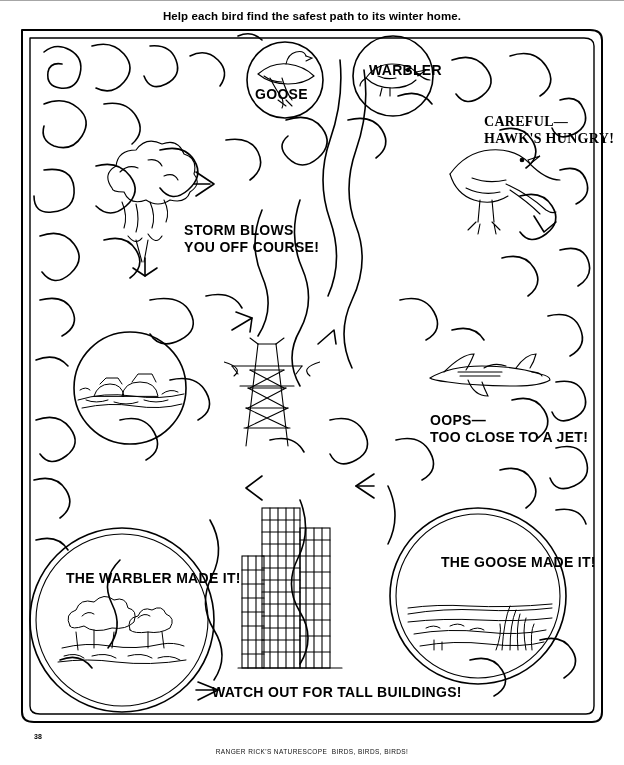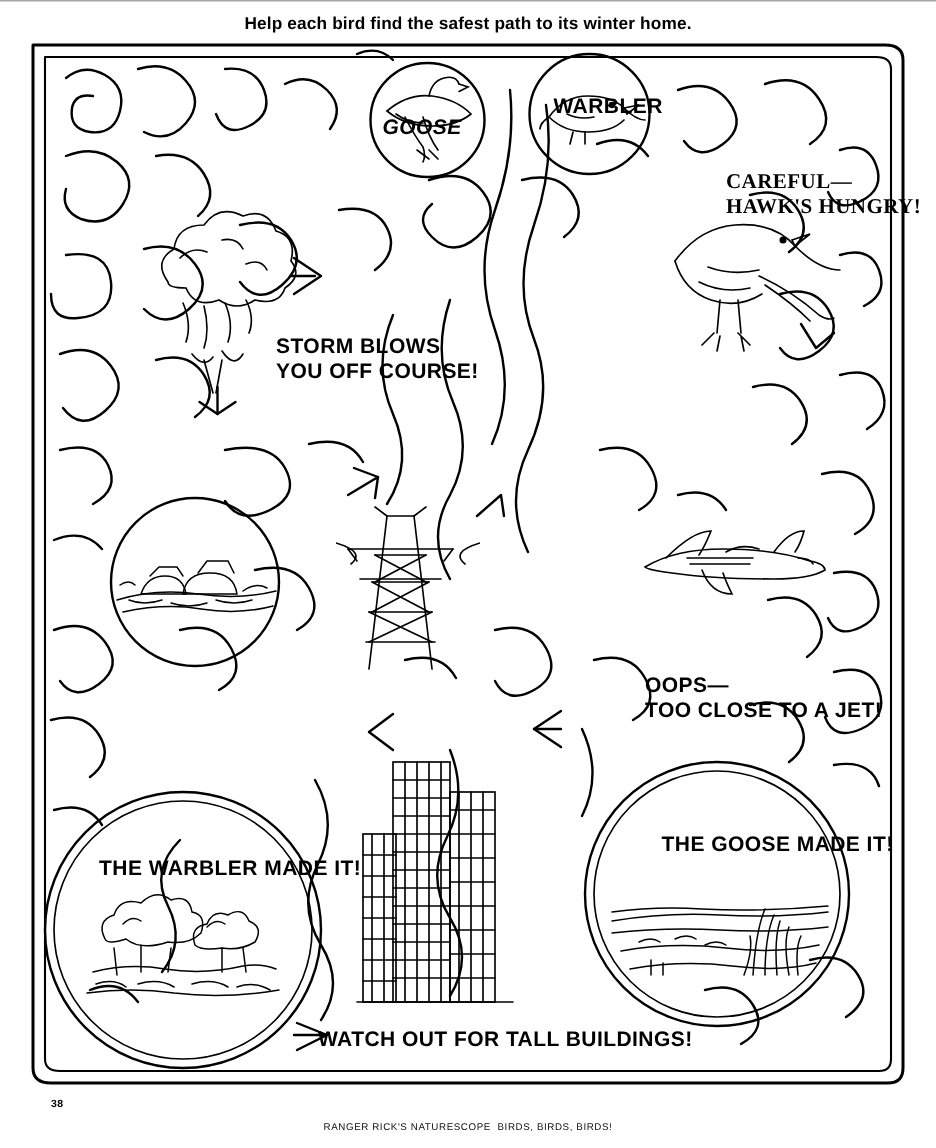--- a/index.html
+++ b/index.html
@@ -290,28 +290,28 @@
         <path d="M96 70 q2 -30 8 -44 M104 70 q0 -26 6 -40 M112 70 q-2 -24 2 -36"></path>
         <path d="M120 70 q-4 -22 0 -32 M126 70 q-2 -18 2 -26"></path>
         <path d="M90 70 q6 -16 4 -26"></path>
         <path d="M20 48 q8 -4 14 0 M44 46 q8 -4 14 0 M64 50 q8 -4 14 0"></path>
         <path d="M28 60 l0 10 M36 62 l0 8"></path>
         <path d="M2 28 q30 -4 60 -2 q40 2 84 -2"></path>
       </g>
     </svg>
   </div>
 
-  <div class="txt label" style="left:255px;top:76px;font-style:italic;">GOOSE</div>
+  <div class="txt label" style="left:255px;top:86px;">GOOSE</div>
   <div class="txt label" style="left:369px;top:62px;">WARBLER</div>
 
   <div class="txt label" style="left:484px;top:114px;font-family:Liberation Serif, serif;">CAREFUL—
 HAWK'S HUNGRY!</div>
   <div class="txt label" style="left:184px;top:222px;">STORM BLOWS
 YOU OFF COURSE!</div>
-  <div class="txt label" style="left:430px;top:412px;margin-top:36px;">OOPS—
+  <div class="txt label" style="left:430px;top:412px;">OOPS—
 TOO CLOSE TO A JET!</div>
   <div class="txt label" style="left:212px;top:684px;">WATCH OUT FOR TALL BUILDINGS!</div>
 
   <div class="txt label" style="left:66px;top:570px;">THE WARBLER MADE IT!</div>
   <div class="txt label" style="left:424px;top:554px;margin-left:17px;">THE GOOSE MADE IT!</div>
 
   <div class="txt pagenum">38</div>
   <div class="txt footer">RANGER RICK'S NATURESCOPE  BIRDS, BIRDS, BIRDS!</div>
 
 </div>

